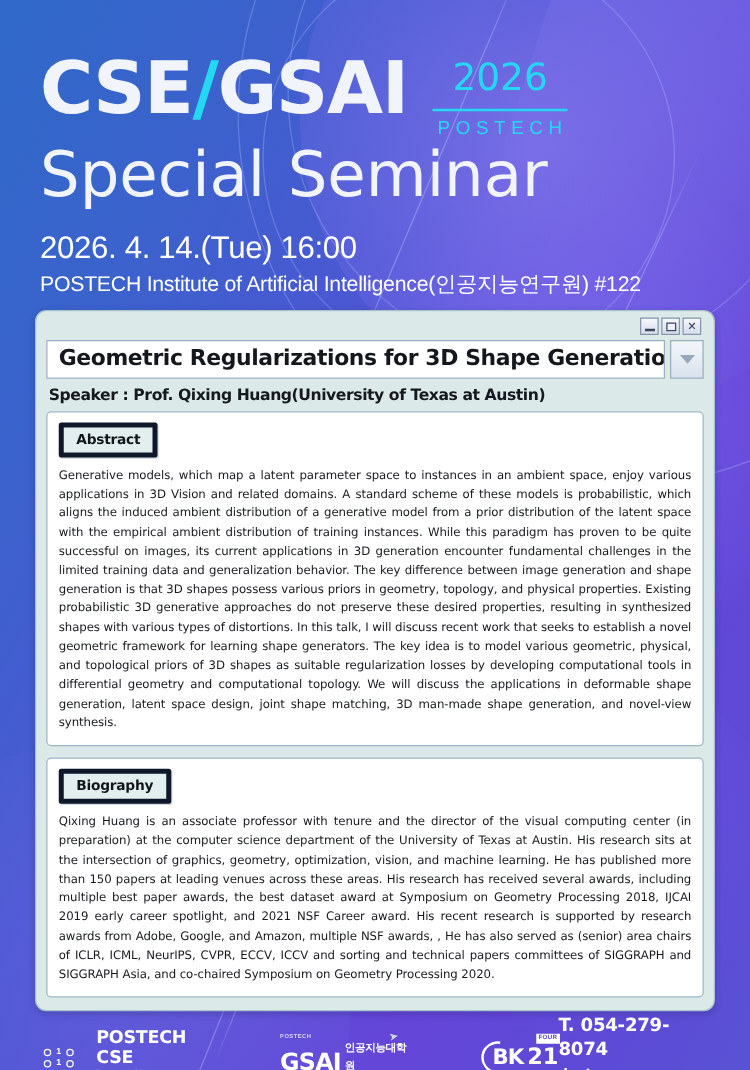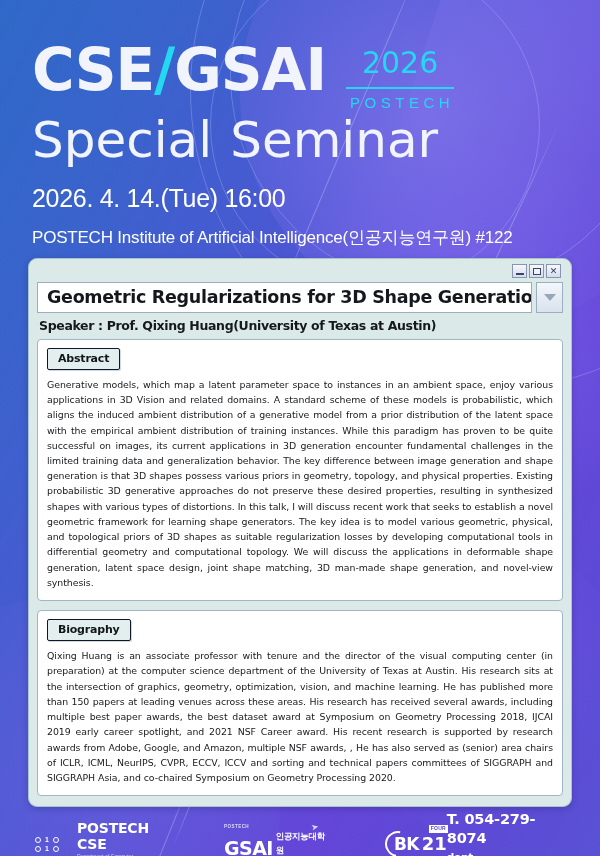--- a/index.html
+++ b/index.html
@@ -159,21 +159,21 @@
   .meta-date {
     font-size: 25px;
     font-weight: 400;
     letter-spacing: -.3px;
     line-height: 1.25;
   }
   .meta-place {
     font-size: 17px;
     font-weight: 400;
     letter-spacing: -.2px;
-    margin-top: 13px;
+    margin-top: 3px;
     line-height: 1.3;
   }
 
   
   .window {
     position: relative;
     margin: 9px 28px 0 28px;
     background: #dbeae8;
     border: 1px solid #a9c4cb;
     border-radius: 9px;
@@ -244,21 +244,21 @@
     background: #ffffff;
     border: 1px solid #9fb6c6;
     border-radius: 4px;
     padding: 8px 9px 10px 9px;
   }
   .section-box + .section-box { margin-top: 9px; }
 
   .tag {
     display: inline-block;
     background: #e2efee;
-    border: 1px solid #0f172a;
+    border: 4px solid #0f172a;
     border-radius: 2px;
     padding: 3px 10px 4px 10px;
     font-family: "DejaVu Sans", sans-serif;
     font-weight: 700;
     font-size: 11px;
     color: #121519;
     letter-spacing: -.2px;
     box-shadow: 1px 1px 0 rgba(120,140,160,.35);
     margin-bottom: 7px;
   }

